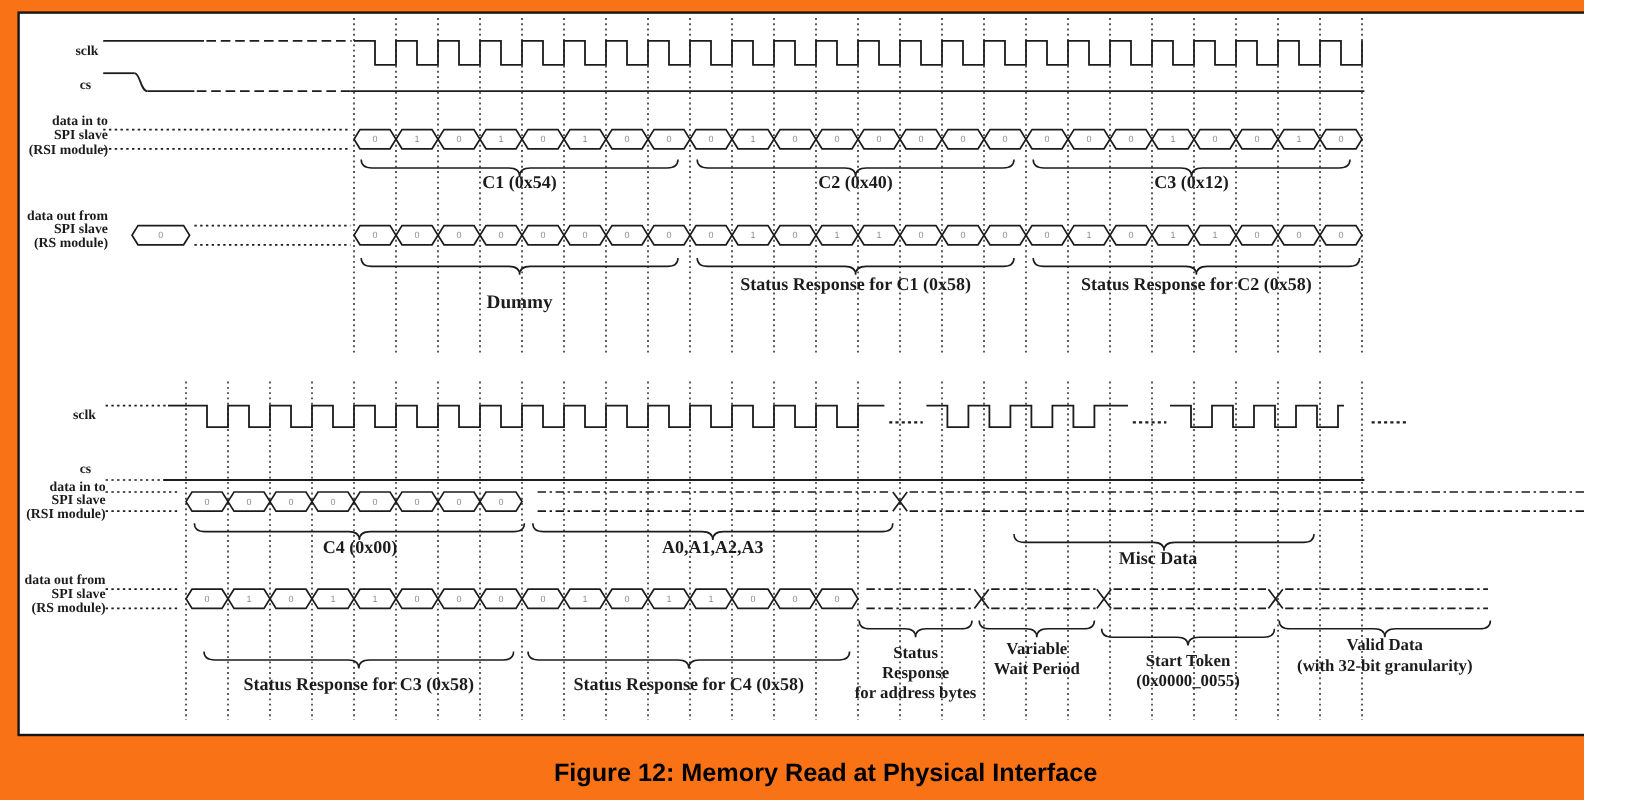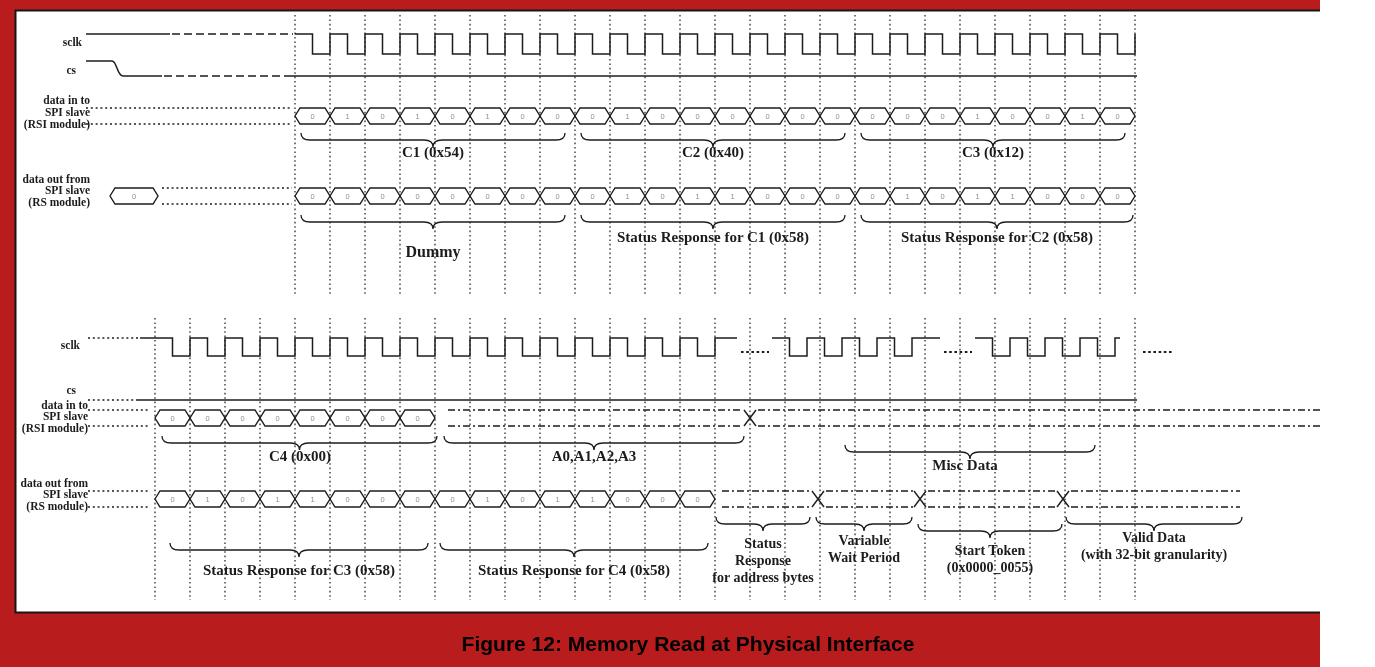--- a/index.html
+++ b/index.html
@@ -1,16 +1,16 @@
 <!DOCTYPE html>
 <html><head>
 <meta charset="utf-8">
 <style>
   html,body{margin:0;padding:0;background:#ffffff;}
-  .stage{width:1320px;height:667px;position:relative;background:#b91c1c;overflow:hidden;}
+  .stage{width:1320px;height:667px;position:relative;background:#f97316;overflow:hidden;}
   svg{display:block;}
   .siglabel{font:700 11.5px "Liberation Serif", serif;fill:#1c1c1c;}
   .caption{font:700 21px "Liberation Sans", sans-serif;fill:#000000;}
   text{user-select:none;}
 </style>
 </head>
 <body>
 
 <div class="stage">
   <svg id="diagram" width="1375" height="667" viewBox="0 0 1375 667">

